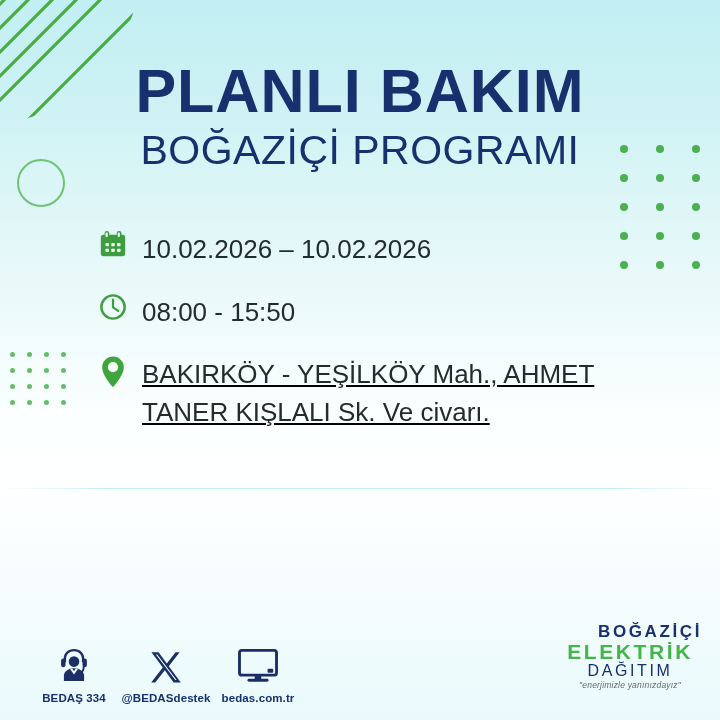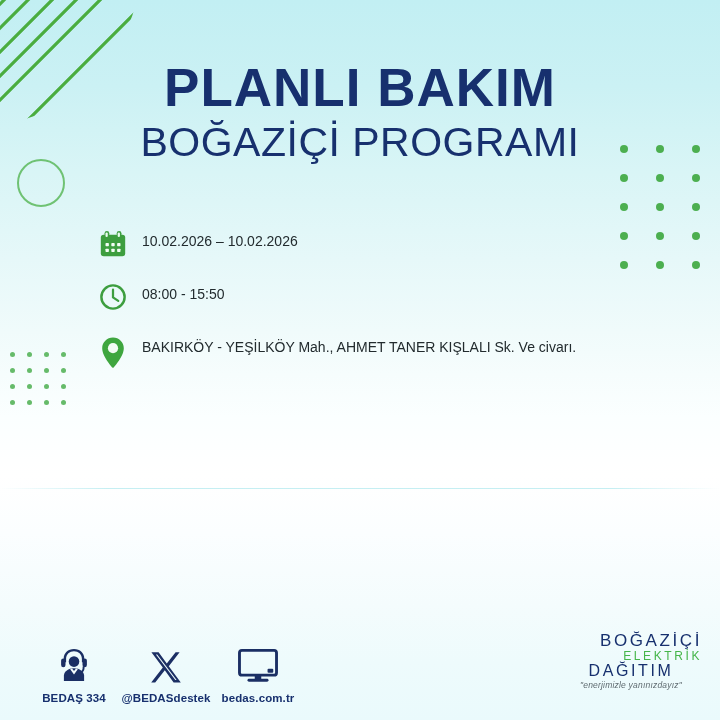--- a/index.html
+++ b/index.html
@@ -61,48 +61,48 @@
     width:5px; height:5px; border-radius:50%;
     background:#4caf50; display:block; opacity:.85;
   }
   .divider {
     position:absolute; left:0; top:488px; width:720px; height:1px;
     background:linear-gradient(90deg, rgba(150,225,232,.0) 0%, rgba(150,225,232,.55) 15%, rgba(150,225,232,.55) 85%, rgba(150,225,232,0) 100%);
   }
   
   .heading { position:absolute; left:0; top:60px; width:720px; text-align:center; }
   .title-main {
-    font-size:53px; font-weight:bold; letter-spacing:1px;
+    font-size:61px; font-weight:bold; letter-spacing:1px;
     color:#17306e; line-height:1.04;
   }
   .title-sub {
     font-size:41px; font-weight:normal; letter-spacing:.5px;
     color:#17306e; line-height:1.15; margin-top:4px;
   }
   
   .info { position:absolute; left:98px; top:228px; width:560px; }
   .row { display:flex; align-items:flex-start; margin-bottom:22px; }
   .row .ico { width:44px; flex:0 0 44px; display:flex; align-items:flex-start; justify-content:flex-start; padding-top:1px; }
   .row .txt {
-    font-size:14px; color:#222b2e; line-height:1.45;
+    font-size:26px; color:#222b2e; line-height:1.45;
     padding-top:3px;
   }
-  .row.addr { margin-bottom:0; }
+  .row.addr { margin-bottom:0;text-decoration:underline; }
   .row.addr .ico { padding-top:2px; }
   
   .footer { position:absolute; left:0; bottom:16px; width:720px; height:76px; }
   .contacts { position:absolute; left:28px; bottom:0; display:flex; align-items:flex-end; }
   .contact { width:92px; text-align:center; }
   .contact .cico { height:40px; display:flex; align-items:flex-end; justify-content:center; }
   .contact .clabel {
     margin-top:7px; font-size:11.5px; color:#17306e; font-weight:600; letter-spacing:.1px;
   }
   .brand { position:absolute; right:18px; bottom:14px; text-align:center; line-height:1.04; }
-  .brand .b1 { font-size:17px; font-weight:normal; color:#17306e; letter-spacing:2.6px;margin-left:40px; }
-  .brand .b2 { font-size:12px; font-weight:normal; color:#45b549; letter-spacing:2.6px;text-align:right; }
+  .brand .b1 { font-size:17px; font-weight:bold; color:#17306e; letter-spacing:2.6px;margin-left:40px; }
+  .brand .b2 { font-size:21px; font-weight:bold; color:#45b549; letter-spacing:2.6px; }
   .brand .b3 { font-size:16px; font-weight:normal; color:#17306e; letter-spacing:2.6px; }
   .brand .tag { margin-top:2px; font-size:8.5px; font-style:italic; color:#5f6b70; letter-spacing:.2px; }
 </style>
 </head>
 <body>
 
 <div class="poster">
 
   <div class="stripes">
     <svg width="180" height="150" viewBox="0 0 180 150">

